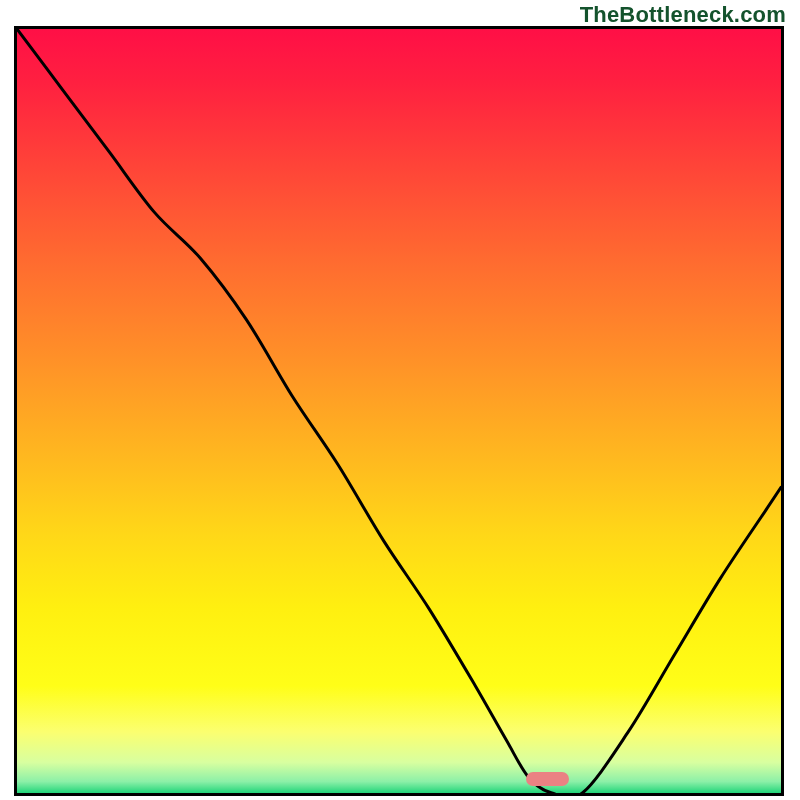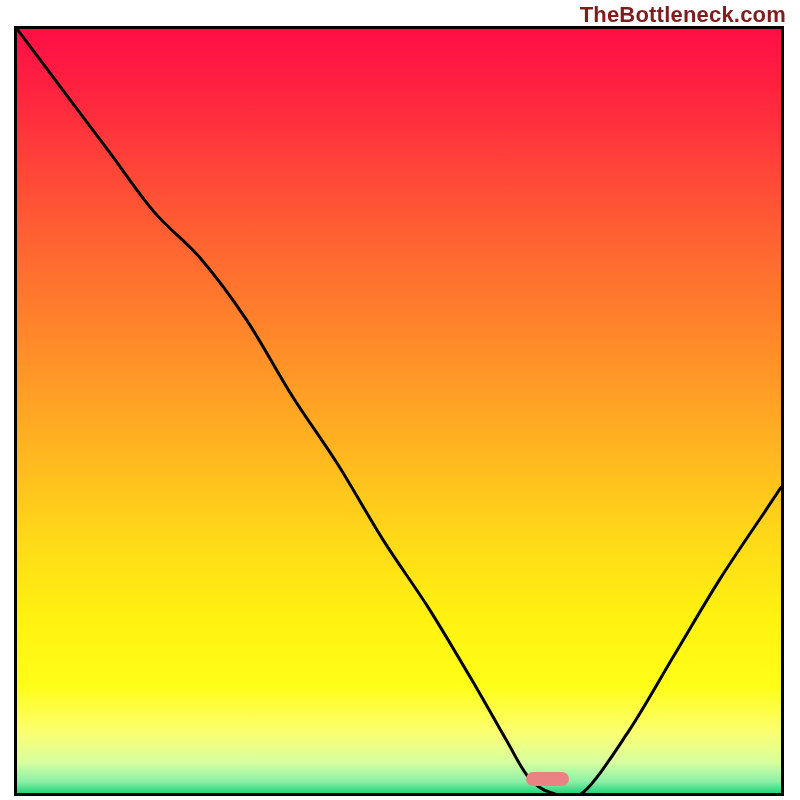--- a/index.html
+++ b/index.html
@@ -32,21 +32,21 @@
     inset: 0;
     width: 100%;
     height: 100%;
   }
   .watermark {
     position: absolute;
     top: 2px;
     right: 14px;
     font-size: 22px;
     font-weight: 600;
-    color: #7f1d1d;
+    color: #14532d;
     letter-spacing: 0.2px;
     font-family: "Arial", sans-serif;
   }
   .marker {
     position: absolute;
     background: #ea8183;
     border-radius: 999px;
   }
 </style>
 </head>

